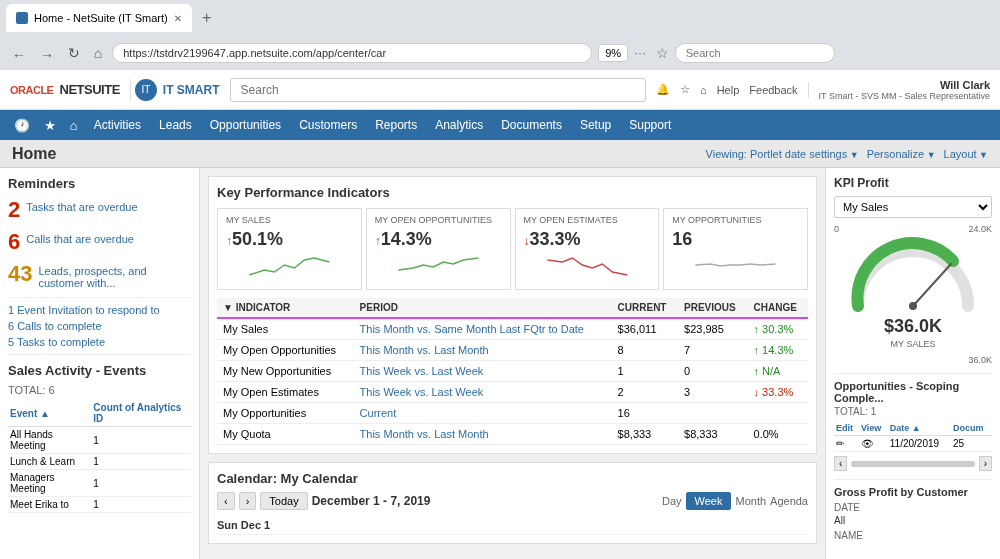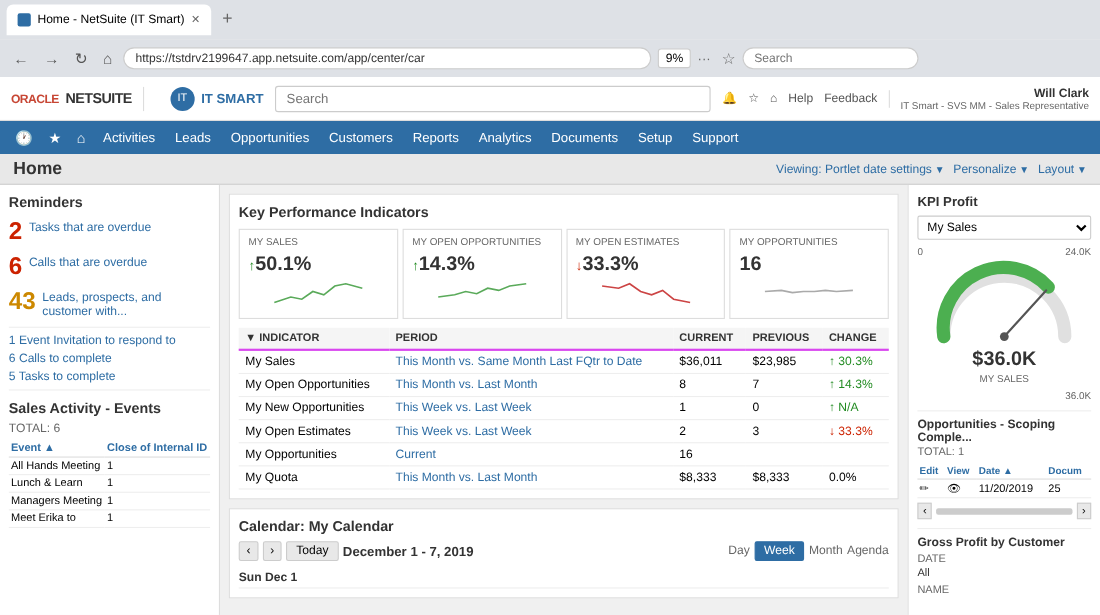--- a/index.html
+++ b/index.html
@@ -14,21 +14,21 @@
     .nav-btn { background: none; border: none; color: #555; cursor: pointer; font-size: 14px; padding: 2px 4px; }
     .address-input { flex: 1; max-width: 480px; background: white; border: 1px solid #ccc; border-radius: 20px; padding: 3px 10px; font-size: 11px; color: #333; }
     .zoom-badge { background: white; border: 1px solid #ccc; padding: 2px 6px; border-radius: 3px; font-size: 11px; }
     .browser-search { background: white; border: 1px solid #ccc; border-radius: 15px; padding: 3px 10px; font-size: 11px; width: 160px; }
 
     
     .ns-header { background: white; display: flex; align-items: center; padding: 4px 10px; height: 40px; border-bottom: 1px solid #ddd; gap: 10px; }
     .oracle-logo { font-size: 11px; font-weight: bold; color: #c74634; letter-spacing: -0.5px; }
     .oracle-logo span { color: #333; }
     .netsuite-logo { font-size: 14px; font-weight: bold; color: #003366; }
-    .it-smart-logo { display: flex; align-items: center; gap: 6px; border-left: 1px solid #ddd; padding-left: 24px; font-size: 12px; color: #333; }
+    .it-smart-logo { display: flex; align-items: center; gap: 6px; border-left: 1px solid #ddd; padding-left: 4px; font-size: 12px; color: #333; }
     .header-search { flex: 1; background: white; border: 1px solid #ccc; padding: 4px 10px; border-radius: 3px; font-size: 12px; }
     .header-icons { display: flex; align-items: center; gap: 10px; font-size: 11px; color: #555; }
     .user-info { font-size: 10px; text-align: right; color: #333; }
 
     
     .nav-bar { background: #2e6da4; display: flex; align-items: center; height: 30px; padding: 0 8px; gap: 2px; }
     .nav-icon { color: white; padding: 4px 6px; cursor: pointer; font-size: 13px; }
     .nav-item { color: white; padding: 4px 8px; cursor: pointer; font-size: 12px; white-space: nowrap; }
 
     
@@ -220,21 +220,21 @@
 
     <hr class="reminder-divider">
 
     <div class="sales-activity">
       <div class="sidebar-section-title">Sales Activity - Events</div>
       <div class="total-label">TOTAL: 6</div>
       <table class="events-table">
         <thead>
           <tr>
             <th>Event ▲</th>
-            <th>Close of Internal ID</th>
+            <th>Count of Analytics ID</th>
           </tr>
         </thead>
         <tbody>
           <tr>
             <td>All Hands Meeting</td>
             <td>1</td>
           </tr>
           <tr>
             <td>Lunch &amp; Learn</td>
             <td>1</td>

